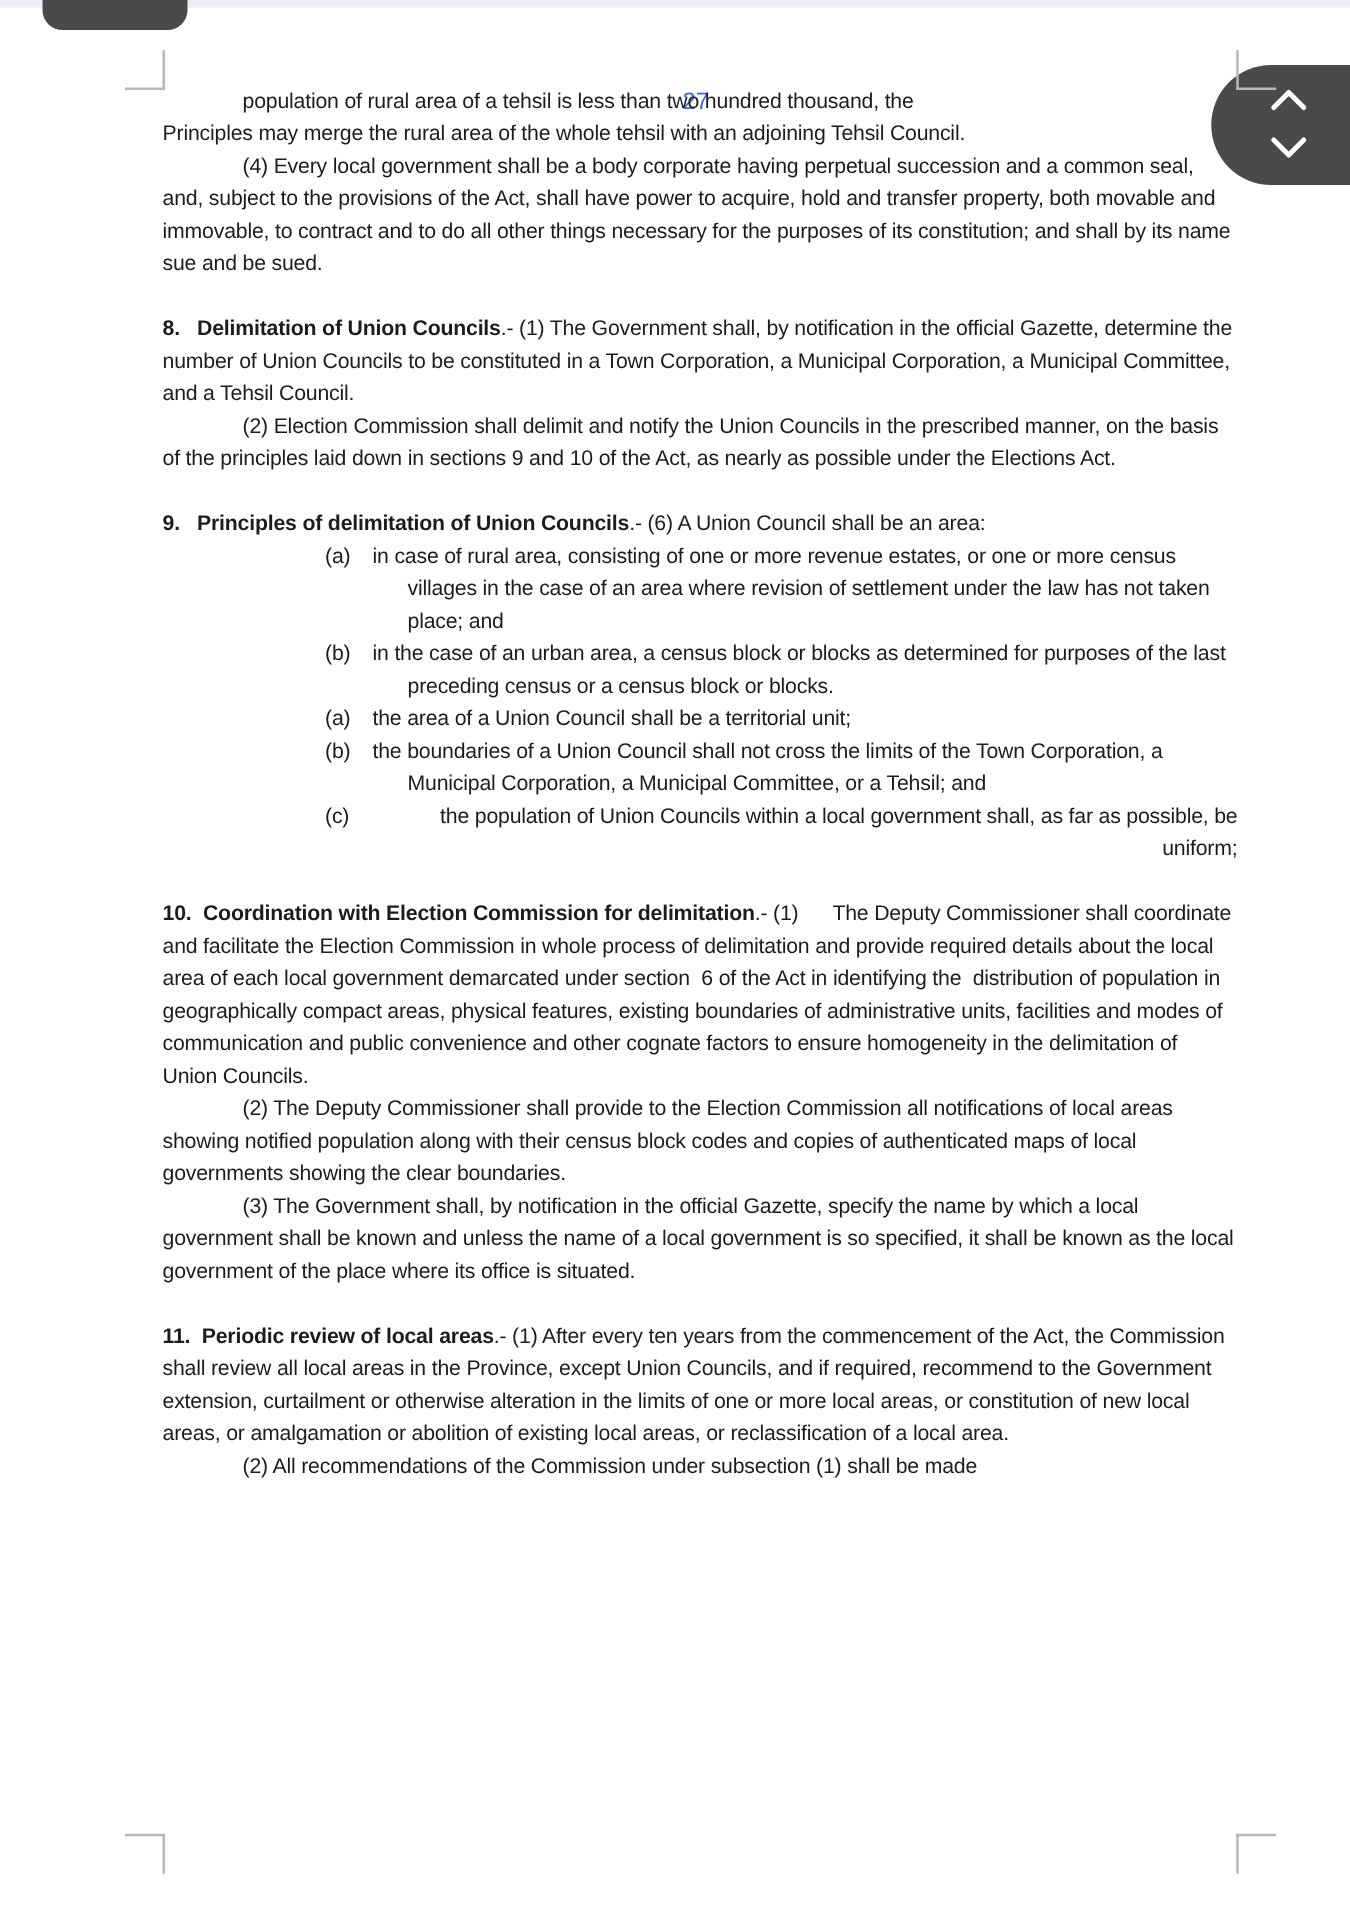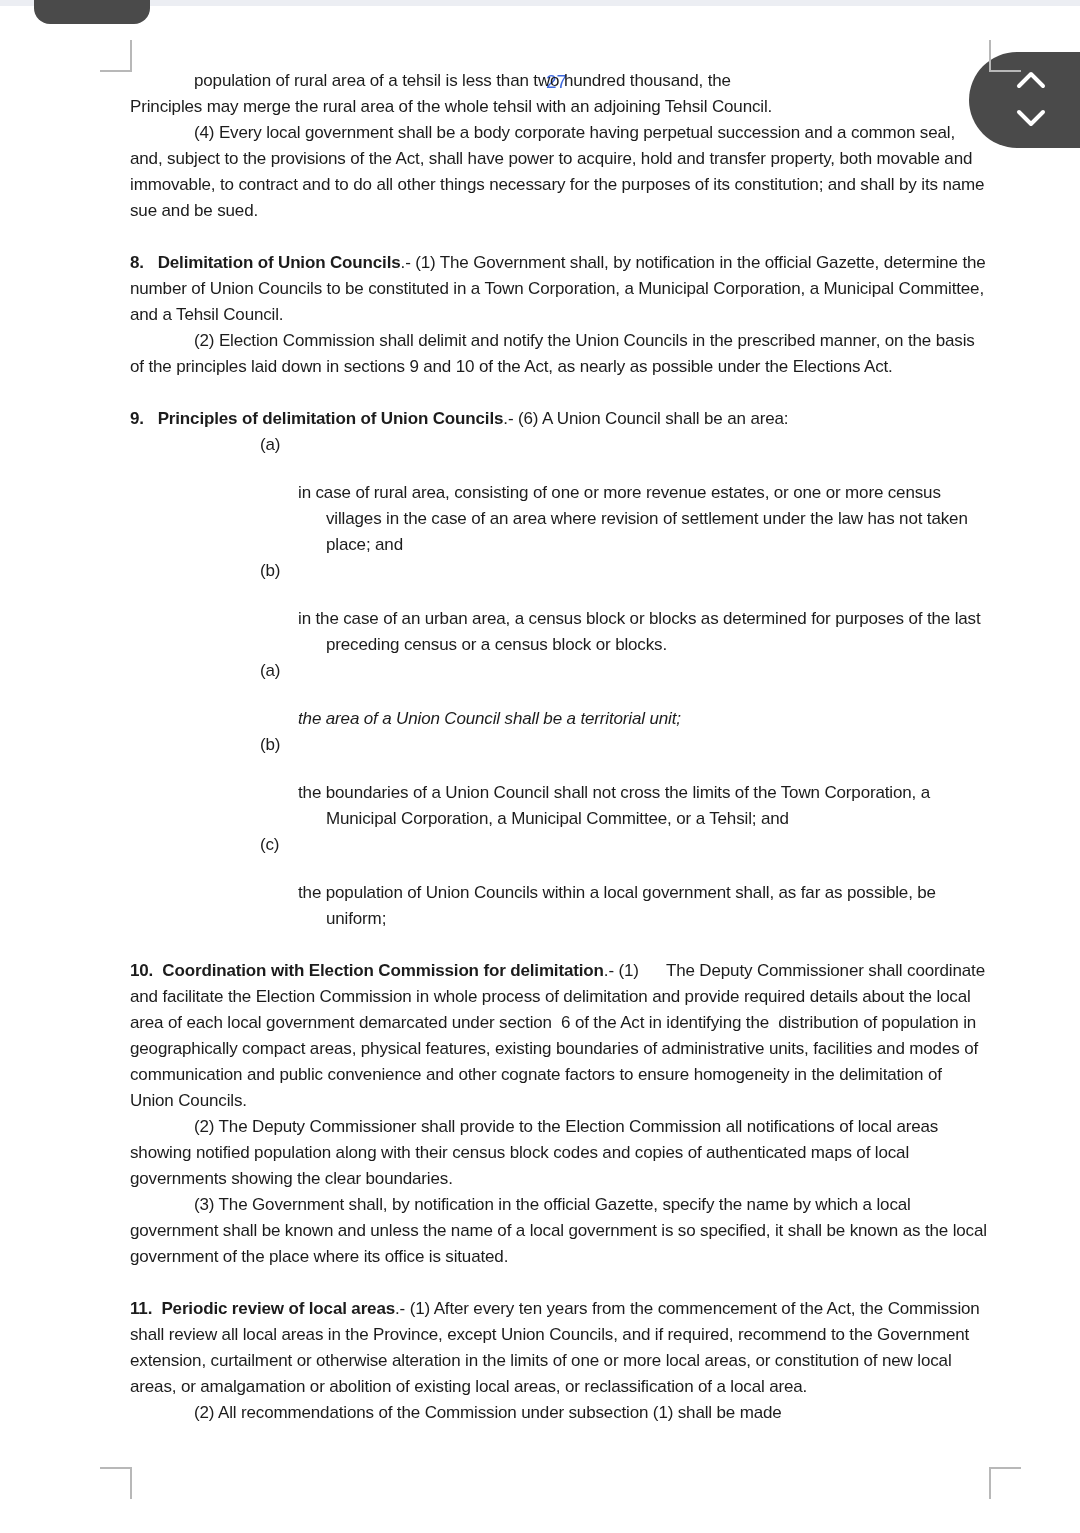--- a/index.html
+++ b/index.html
@@ -84,21 +84,21 @@
     display: flex;
   }
   .item .lbl {
     flex: 0 0 auto;
   }
   .item .txt {
     flex: 1 1 auto;
   }
   .lvl1 { padding-left: 130px; }
   .lvl1 .lbl { width: 38px; }
-  .lvl1 .txt { text-indent: 0; margin-top: 48px; }
+  .lvl1 .txt { text-indent: 0; }
 </style>
 </head>
 <body>
 
 <div class="top-strip"></div>
 
 <div class="back-pill">
   <span></span>
 </div>
 
@@ -149,33 +149,33 @@
   </div>
   <div class="item lvl1">
     <span class="lbl">(b)</span>
     <span class="txt">
         <span style="display:block;padding-left:28px;text-indent:-28px;">in the case of an urban area, a census block or blocks as determined for purposes of the last preceding census or a census block or blocks.</span>
       </span>
   </div>
   <div class="item lvl1">
     <span class="lbl">(a)</span>
     <span class="txt">
-        <span style="display:block;padding-left:28px;text-indent:-28px;font-style:italic;">the area of a Union Council shall be a territorial unit;</span>
+        <span style="display:block;padding-left:28px;text-indent:-28px;">the area of a Union Council shall be a territorial unit;</span>
       </span>
   </div>
   <div class="item lvl1">
     <span class="lbl">(b)</span>
     <span class="txt">
         <span style="display:block;padding-left:28px;text-indent:-28px;">the boundaries of a Union Council shall not cross the limits of the Town Corporation, a Municipal Corporation, a Municipal Committee, or a Tehsil; and</span>
       </span>
   </div>
   <div class="item lvl1">
     <span class="lbl">(c)</span>
     <span class="txt">
-        <span style="display:block;padding-left:28px;text-indent:-28px;">the population of Union Councils within a local government shall, as far as possible, be uniform;</span>
+        <span style="display:block;padding-left:28px;text-indent:-28px;text-align:right;">the population of Union Councils within a local government shall, as far as possible, be uniform;</span>
       </span>
   </div>
 
   <div class="gap"></div>
 
   <p>
     <span class="heading-num">10.</span>&nbsp;
     <span class="heading-title">Coordination with Election Commission for delimitation</span><span style="white-space:pre-wrap;">.- (1)      The Deputy Commissioner shall coordinate and facilitate the Election Commission in whole process of delimitation and provide required details about the local area of each local government demarcated under section  6 of the Act in identifying the  distribution of population in geographically compact areas, physical features, existing boundaries of administrative units, facilities and modes of communication and public convenience and other cognate factors to ensure homogeneity in the delimitation of Union Councils.</span>
   </p>
   <p class="indent">(2)  The Deputy Commissioner shall provide to the Election Commission all notifications of local areas showing notified population along with their census block codes and copies of authenticated maps of local governments showing the clear boundaries.</p>

